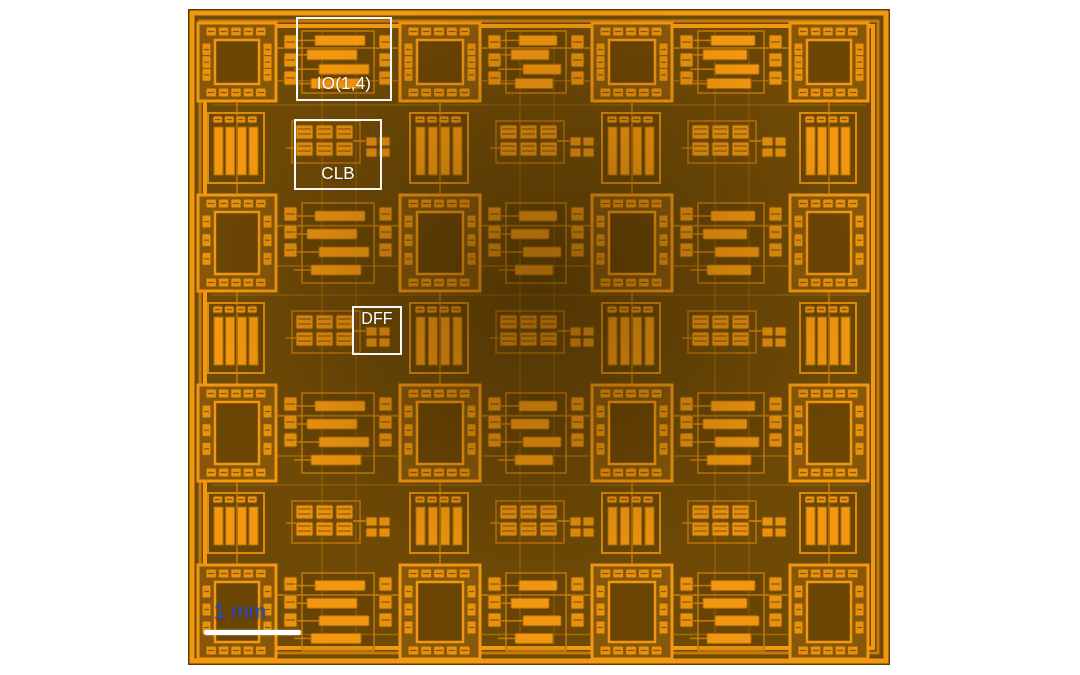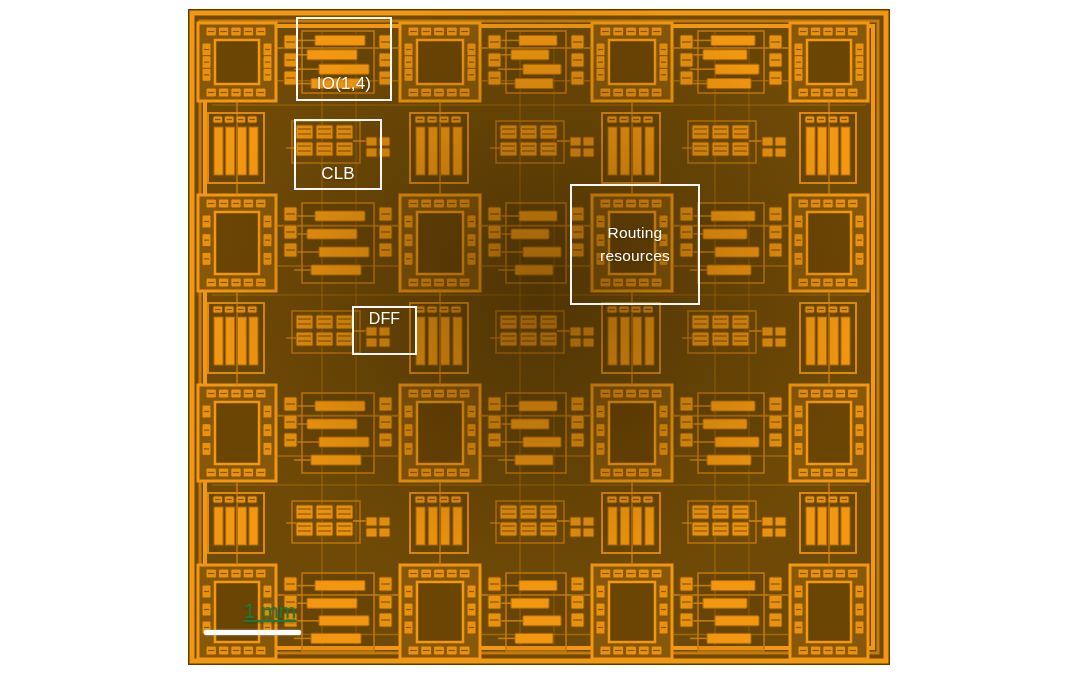--- a/index.html
+++ b/index.html
@@ -6,23 +6,23 @@
   .stage{position:relative;width:1080px;height:675px;margin:0 auto;background:#ffffff;overflow:hidden;
          font-family:"Liberation Sans", sans-serif;}
   #die-svg{position:absolute;left:188px;top:9px;filter:blur(0.3px);}
   .ann{position:absolute;box-sizing:border-box;border:2px solid rgba(255,255,255,0.96);
        color:#ffffff;display:flex;justify-content:center;
        text-shadow:0 1px 2px rgba(70,40,0,0.55);letter-spacing:0.2px;}
   #ann-io{left:296px;top:17px;width:96px;height:84px;align-items:flex-end;padding-bottom:5px;font-size:17px;}
   #ann-clb{left:294px;top:119px;width:88px;height:71px;align-items:flex-end;padding-bottom:4px;font-size:17px;}
   #ann-routing{left:570px;top:184px;width:130px;height:121px;align-items:center;text-align:center;
                font-size:15.5px;line-height:1.45;}
-  #ann-dff{left:352px;top:306px;width:65px;height:49px;align-items:flex-start;padding-top:2px;font-size:16px;}
-  .scale-text{position:absolute;left:222px;top:599px;width:96px;text-align:center;color:#15803d;
-              font-size:21px;text-shadow:0 1px 2px rgba(70,40,0,0.5);text-decoration:underline;}
+  #ann-dff{left:352px;top:306px;width:50px;height:49px;align-items:flex-start;padding-top:2px;font-size:16px;}
+  .scale-text{position:absolute;left:192px;top:599px;width:96px;text-align:center;color:#1d4ed8;
+              font-size:21px;text-shadow:0 1px 2px rgba(70,40,0,0.5);}
   .scale-line{position:absolute;left:204px;top:630px;width:97px;height:4.5px;background:#ffffff;
               border-radius:2px;box-shadow:0 0 2px rgba(255,255,255,0.7);}
 </style>
 </head>
 <body>
 
 <div class="stage">
 
   <svg id="die-svg" width="702" height="656" viewBox="0 0 702 656">
       <rect x="0" y="0" width="702" height="656" fill="#5e3e05"></rect>
@@ -1263,26 +1263,20 @@
     </svg>
 
   <div class="ann" id="ann-io">
     <span>IO(1,4)</span>
   </div>
 
   <div class="ann" id="ann-clb">
     <span>CLB</span>
   </div>
 
-  <div class="ann" id="ann-routing">
-    <span>
-      <span style="display:block">Routing</span>
-      <span style="display:block">resources</span>
-    </span>
-  </div>
 
   <div class="ann" id="ann-dff">
     <span>DFF</span>
   </div>
 
   <div class="scale-text">1 mm</div>
   <div class="scale-line"></div>
 
 </div>
 

